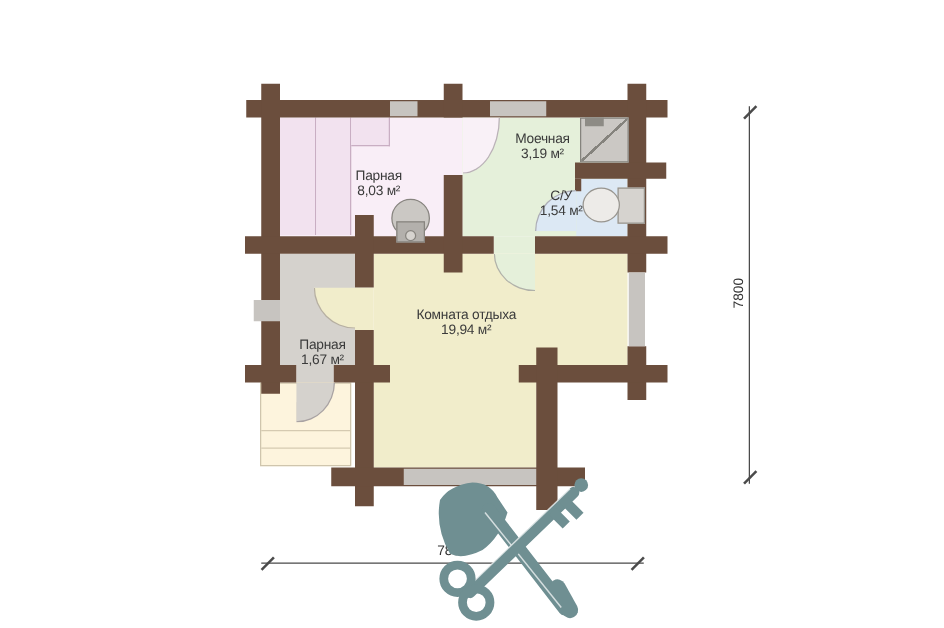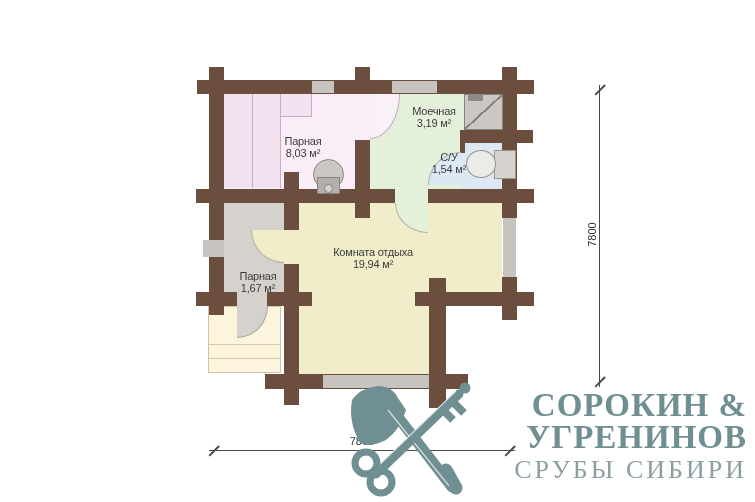--- a/index.html
+++ b/index.html
@@ -160,19 +160,14 @@
       <line x1="376" y1="474" x2="459" y2="394" stroke="#6f8f92" stroke-width="9" stroke-linecap="round"></line>
       <line x1="373" y1="471" x2="456" y2="391" stroke="#ffffff" stroke-width="1.2" opacity="0.7"></line>
       <circle cx="366" cy="463" r="11" fill="none" stroke="#6f8f92" stroke-width="7"></circle>
       <circle cx="381" cy="482" r="11" fill="none" stroke="#6f8f92" stroke-width="7"></circle>
       <line x1="451" y1="400" x2="464" y2="413" stroke="#6f8f92" stroke-width="8"></line>
       <line x1="442" y1="409" x2="453" y2="420" stroke="#6f8f92" stroke-width="8"></line>
       <circle cx="465" cy="388" r="5.5" fill="#6f8f92"></circle>
     </g>
   </svg>
 
-  <div id="logo-text">
-    <span class="logo-line">СОРОКИН &amp;</span>
-    <span class="logo-line">УГРЕНИНОВ</span>
-    <span class="logo-tagline">СРУБЫ СИБИРИ</span>
-  </div>
 
 </div>
 
 </body></html>

